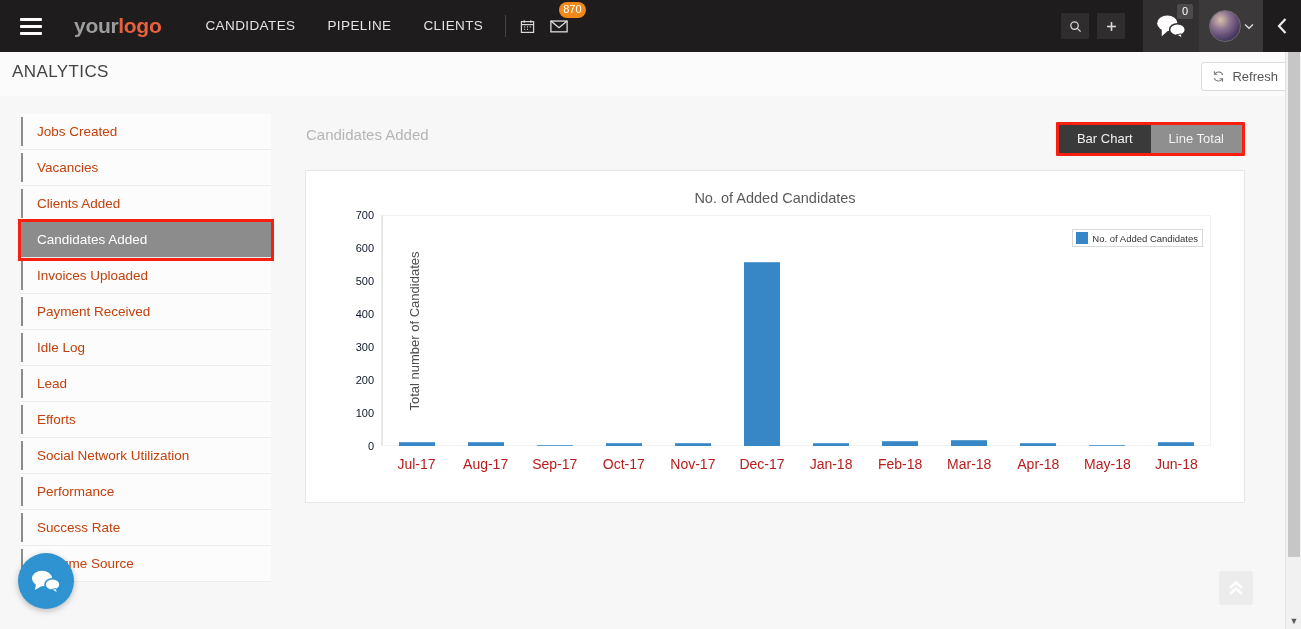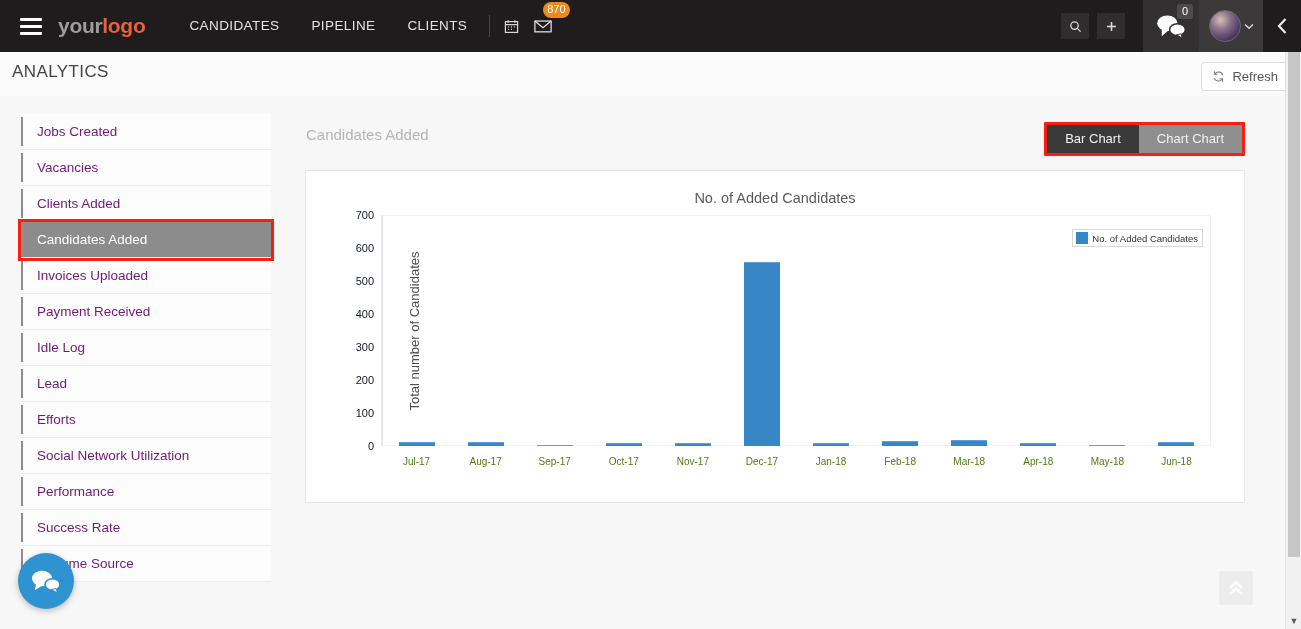--- a/index.html
+++ b/index.html
@@ -18,21 +18,21 @@
     display: flex; align-items: center;
   }
   .hamburger {
     width: 46px; height: 52px;
     display: flex; flex-direction: column; justify-content: center; align-items: center;
     gap: 4px; cursor: pointer; margin-left: 8px;
   }
   .hamburger span { display:block; width: 22px; height: 3px; background: #ffffff; border-radius: 1px;}
   .logo {
     font-size: 21px; font-weight: bold; letter-spacing: -0.3px;
-    margin-left: 4px; margin-right: 28px; white-space: nowrap;
+    margin-left: 20px; margin-right: 28px; white-space: nowrap;
   }
   .logo .lg-a { color: #9d9d9d; }
   .logo .lg-b { color: #e8603c; }
   .navlink {
     color: #e3e3e3; font-size: 13.5px; letter-spacing: 0.4px;
     padding: 0 16px; line-height: 52px; cursor: pointer; white-space: nowrap;
   }
   .nav-divider { width:1px; height:22px; background:#484444; margin:0 6px; }
   .nav-icon-btn {
     position: relative; width: 30px; height: 52px; display:flex;
@@ -89,21 +89,21 @@
 
   
   .content { position:absolute; top:96px; left:0; width:1301px; height:533px; background:#f7f7f7; }
 
   
   .sidebar { position:absolute; left:21px; top:18px; width:250px; }
   .side-item {
     position: relative; height: 36px; background:#fcfcfc;
     border-bottom:1px solid #ececec;
     display:flex; align-items:center;
-    padding-left:16px; font-size:13.5px; color:#701a75; cursor:pointer;
+    padding-left:16px; font-size:13.5px; color:#c2410c; cursor:pointer;
   }
   .side-item::before {
     content:""; position:absolute; left:0; top:3px; bottom:3px; width:2px; background:#8c8c8c;
   }
   .side-item.active { background:#8c8c8c; color:#ffffff; }
   .side-item.highlight {
     outline: 3px solid #f81f11; outline-offset: 0px; z-index: 5;
   }
 
   
@@ -146,21 +146,21 @@
   }
   .ytick {
     position:absolute; right:calc(100% + 8px);
     font-size:11px; color:#0f172a; transform:translateY(-50%); white-space:nowrap;
   }
   .bar {
     position:absolute; bottom:0; background:#3787c6; border-top:1px solid #5f9fd4;
   }
   .xtick {
     position:absolute; top:calc(100% + 10px);
-    font-size:10px; color:#4d7c0f; transform:translateX(-50%); white-space:nowrap;
+    font-size:14px; color:#b91c1c; transform:translateX(-50%); white-space:nowrap;
   }
   .legend {
     position:absolute; right:8px; top:14px;
     border:1px solid #d8d8d8; background:#fff;
     display:flex; align-items:center; gap:4px;
     padding:2px 4px 2px 3px;
   }
   .legend-swatch { width:12px; height:12px; background:#3787c6; }
   .legend-text { font-size:9.5px; color:#333; white-space:nowrap; }
 
@@ -330,21 +330,21 @@
     <div class="side-item">
         <span>Resume Source</span>
       </div>
   </div>
 
   <div class="main">
     <div class="chart-header">Candidates Added</div>
 
     <div class="toggle-wrap">
       <div class="toggle-btn on">Bar Chart</div>
-      <div class="toggle-btn off">Chart Chart</div>
+      <div class="toggle-btn off">Line Total</div>
     </div>
 
     <div class="card">
       <div class="chart-title">No. of Added Candidates</div>
 
       <div class="plot" id="plot">
         <div class="plot-frame"></div>
         <div class="ylabel">Total number of Candidates</div>
         <div class="legend">
           <span class="legend-swatch"></span>

